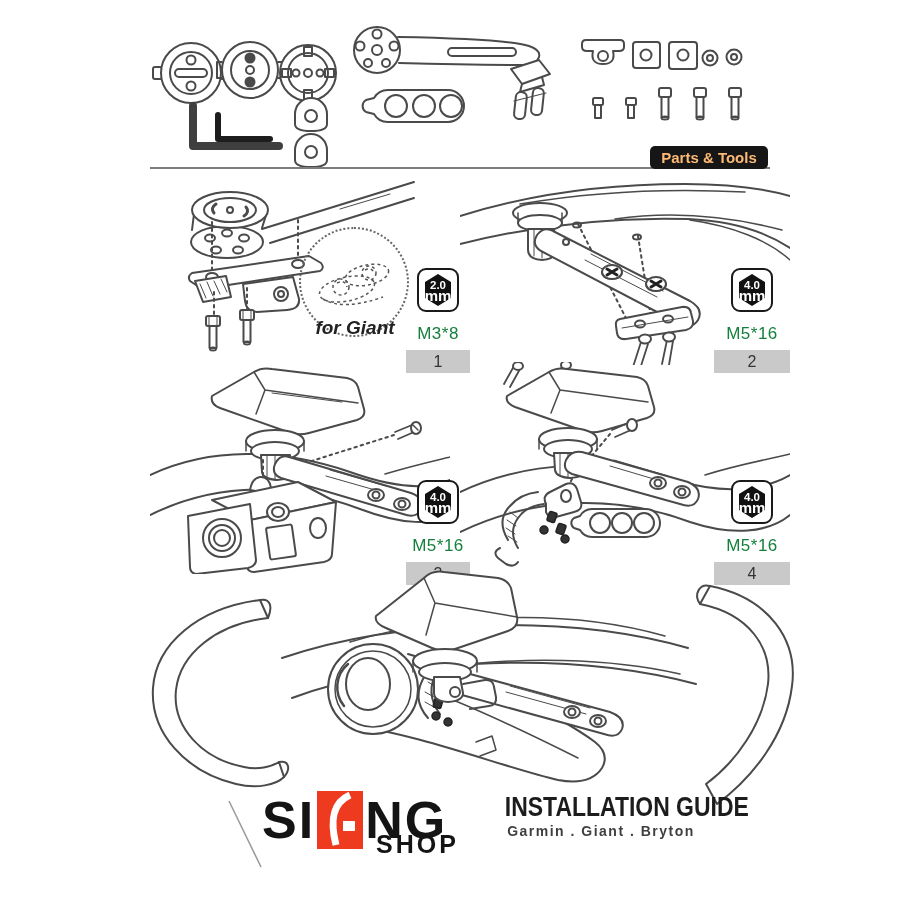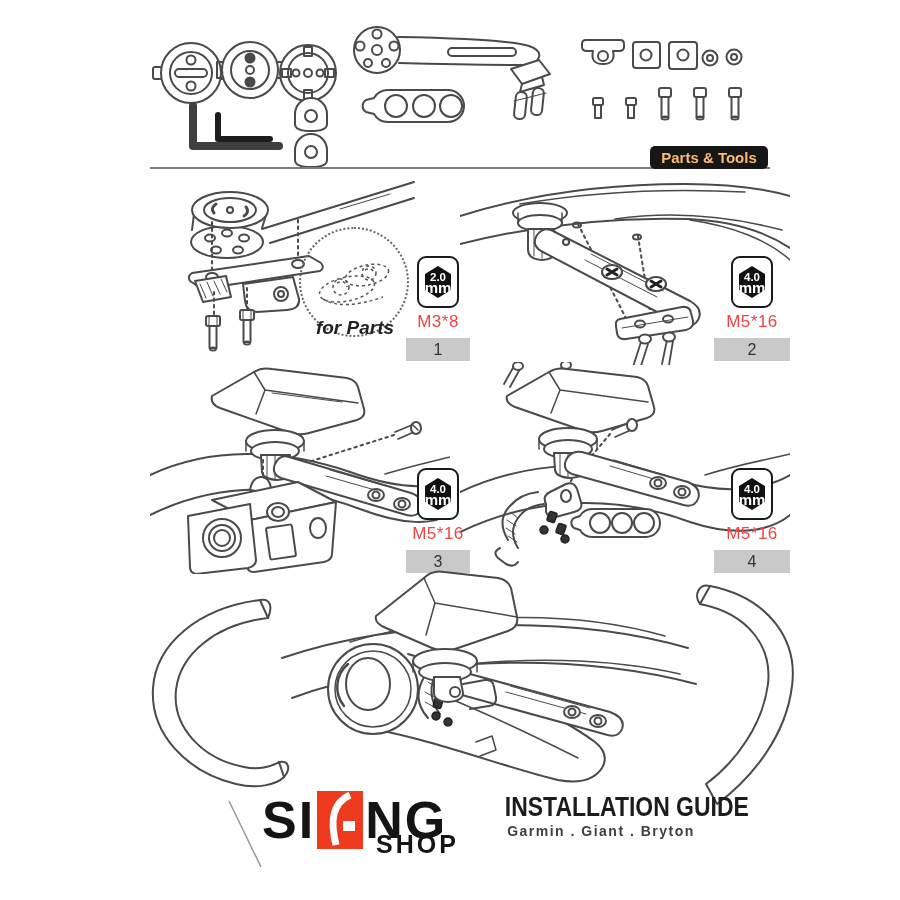--- a/index.html
+++ b/index.html
@@ -9,28 +9,28 @@
 
   
   .parts-label{left:650px;top:146px;width:118px;height:23px;background:#161616;border-radius:5px;
     color:#fdba74;font-size:15px;font-weight:bold;display:flex;align-items:center;justify-content:center;z-index:5;}
   .divider{left:150px;top:167px;width:620px;height:2px;background:#7d7d7d;}
 
   
   .spec{position:absolute;text-align:center;}
   .spec-left{width:68px;}
   .spec-right{width:76px;}
-  .hexbadge{position:relative;width:42px;height:52px;margin:0 auto;border:2.5px solid #1a1a1a;
+  .hexbadge{position:relative;width:42px;height:44px;margin:12px auto;border:2.5px solid #1a1a1a;
     border-radius:9px;background:#fff;box-sizing:border-box;}
   .hexbadge svg{position:absolute;left:50%;top:50%;transform:translate(-50%,-50%);}
   .hextext{position:absolute;left:0;top:0;width:100%;height:100%;display:flex;flex-direction:column;
     align-items:center;justify-content:center;color:#fff;font-weight:bold;}
   .hextext .sz{font-size:11.5px;line-height:11px;}
   .hextext .un{font-size:15px;line-height:9px;}
-  .screwspec{margin-top:4px;font-size:17px;color:#ef4444;letter-spacing:.5px;height:20px;line-height:20px;}
+  .screwspec{margin-top:4px;font-size:17px;color:#15803d;letter-spacing:.5px;height:20px;line-height:20px;}
   .numbox{margin:6px auto 0;height:23px;background:#c9c9c9;color:#333;font-size:16px;line-height:23px;}
   .spec-left .numbox{width:64px;}
   .spec-right .numbox{width:76px;}
 
   
   .bryton-circle{left:299px;top:227px;width:106px;height:106px;border:2px dotted #666;border-radius:50%;}
   .bryton-label{left:293px;top:317px;width:124px;text-align:center;font-size:19px;font-weight:bold;
     font-style:italic;color:#222;}
 
   
@@ -220,21 +220,21 @@
         <ellipse cx="46" cy="60" rx="28" ry="12" transform="rotate(-12 46 60)"></ellipse>
         <ellipse cx="66" cy="46" rx="22" ry="10" transform="rotate(-12 66 46)"></ellipse>
         <circle cx="40" cy="58" r="8"></circle>
           <path d="M36,54 q8,-4 10,4"></path>
         <circle cx="68" cy="44" r="7"></circle>
           <path d="M64,41 q7,-3 9,3"></path>
         <path d="M22,70 q20,12 60,-2"></path>
       </g>
     </svg>
   </div>
-  <div class="abs bryton-label">for Parts</div>
+  <div class="abs bryton-label">for Giant</div>
 
   <svg class="abs" style="left:460px;top:180px" width="330" height="185" viewBox="0 0 330 185">
     <g fill="none" stroke="#4a4a4a" stroke-width="2" stroke-linecap="round" stroke-linejoin="round">
       <path d="M0,36 C70,14 150,4 225,4 C265,4 302,8 330,16"></path>
       <path d="M0,64 C80,44 160,37 228,39 C272,41 306,52 330,68"></path>
       <path d="M60,24 C130,12 210,8 285,12 M155,39 C210,31 265,35 322,50 M230,40 C272,46 308,60 330,80" stroke-width="1.5"></path>
       <ellipse cx="117" cy="45" rx="4" ry="2.5"></ellipse>
         <ellipse cx="177" cy="57" rx="4" ry="2.5"></ellipse>
       <path d="M118,44 L170,146 M178,56 L193,150" stroke-dasharray="2.5,4"></path>
       <ellipse cx="80" cy="33" rx="27" ry="10" fill="#fff"></ellipse>

